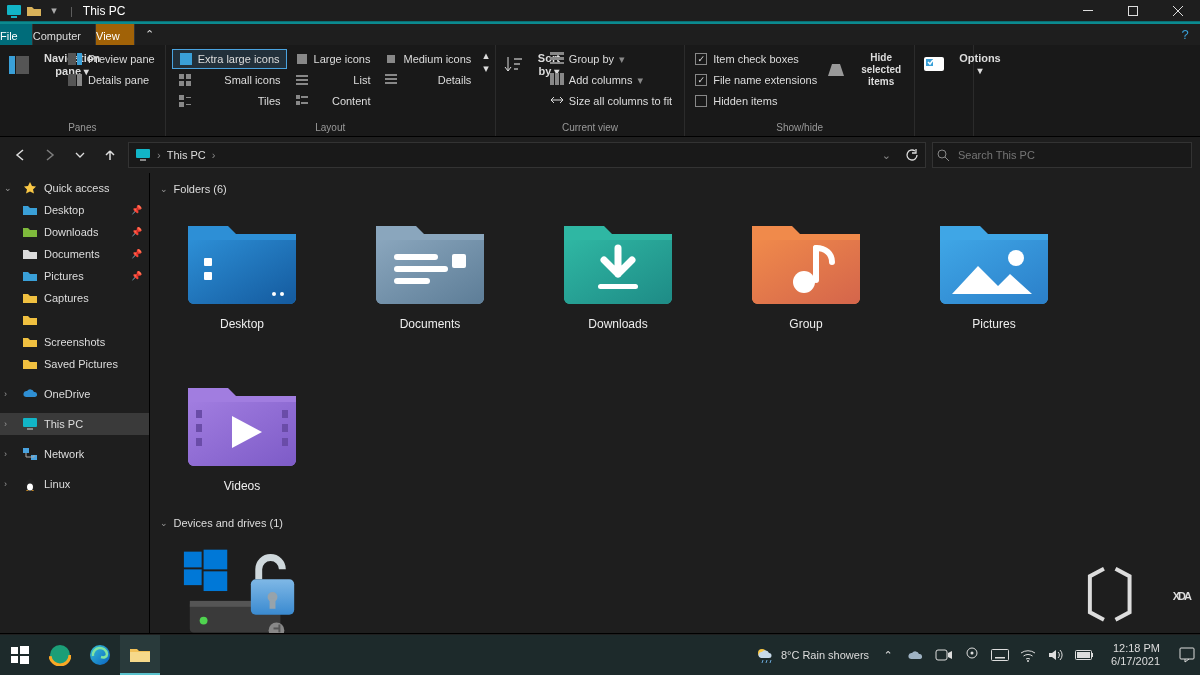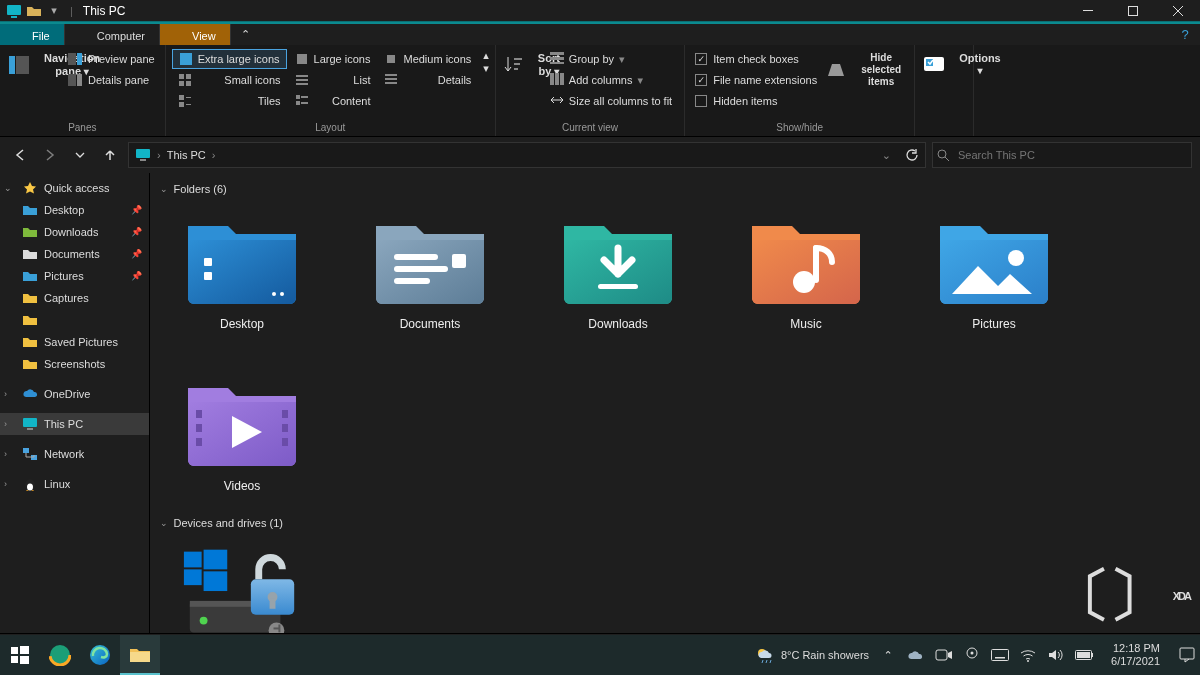--- a/index.html
+++ b/index.html
@@ -9,21 +9,21 @@
 .titlebar { height: 22px; background: #1e1e1e; display: flex; align-items: center; border-bottom: 1px solid #0b6e74; }
 .titlebar .qat { display:flex; align-items:center; gap:4px; padding-left:6px; }
 .qat-icon { width:16px; height:16px; display:flex; align-items:center; justify-content:center; }
 .titlebar .title { padding-left: 6px; color:#fff; font-size:12px; }
 .titlebar .spacer { flex:1; }
 .titlebar .winctl { display:flex; }
 .winctl .btn { width:45px; height:22px; display:flex; align-items:center; justify-content:center; cursor:pointer; }
 
 
 .tabsbar { height:23px; background:#1e1e1e; display:flex; align-items:stretch; border-top:2px solid #0b8a8f; }
-.tab { padding: 3px 14px 0 32px; color:#ddd; cursor:pointer; border-right:1px solid #333; display:flex; align-items:center; }
+.tab { padding: 3px 14px 0 0; color:#ddd; cursor:pointer; border-right:1px solid #333; display:flex; align-items:center; }
 .tab.file { background:#006c7a; color:#fff; }
 .tab.active { background:#a16207; color:#fff; }
 .helpbtn { margin-left:auto; width:30px; display:flex; align-items:center; justify-content:center; color:#3aa0d8; font-size:13px; }
 .minribbon { width:30px; display:flex; align-items:center; justify-content:center; color:#ddd; }
 
 
 .ribbon { height:92px; background:#191919; display:flex; border-bottom:1px solid #000; }
 .rgroup { border-right:1px solid #2b2b2b; display:flex; flex-direction:column; }
 .rgroup .body { flex:1; display:flex; align-items:flex-start; padding:4px 6px; gap:2px; }
 .rgroup .label { text-align:center; color:#999; font-size:10px; padding-bottom:3px; }
@@ -478,29 +478,29 @@
             </svg>
           </span>
     <span class="txt"></span>
     </div>
         <div class="navitem" style="padding-left: 22px;">
           <span class="ic">
     <svg width="14" height="12">
               <path d="M0 2h5l2 2h7v7H0z" fill="#f0c040"></path>
             </svg>
           </span>
-    <span class="txt">Saved Pictures</span>
+    <span class="txt">Screenshots</span>
     </div>
         <div class="navitem" style="padding-left: 22px;">
           <span class="ic">
     <svg width="14" height="12">
               <path d="M0 2h5l2 2h7v7H0z" fill="#f0c040"></path>
             </svg>
           </span>
-    <span class="txt">Screenshots</span>
+    <span class="txt">Saved Pictures</span>
     </div>
       </div>
     <div class="navgap"></div>
     <div class="navitem">
         <span class="chev">›</span>
         <span class="ic">
           <svg width="16" height="12">
             <path d="M4 9a3 3 0 0 1 1-6 4 4 0 0 1 7 1 2.5 2.5 0 0 1 1 5H4z" fill="#2f8fd3"></path>
           </svg>
         </span>
@@ -589,21 +589,21 @@
         <div class="tile">
           <div class="iconbox">
             <svg class="folder" viewBox="0 0 120 95">
               <path d="M6 14h40l8 8h60v64a6 6 0 0 1-6 6H12a6 6 0 0 1-6-6z" fill="#f08a4b"></path>
               <path d="M6 28h108v58a6 6 0 0 1-6 6H12a6 6 0 0 1-6-6z" fill="url(#gMus)"></path>
               <path d="M70 36v32" stroke="#fff" stroke-width="6" stroke-linecap="round"></path>
               <circle cx="58" cy="70" r="11" fill="#fff"></circle>
               <path d="M70 36c10 0 16 6 16 14" stroke="#fff" stroke-width="6" fill="none" stroke-linecap="round"></path>
             </svg>
           </div>
-    <div class="caption">Music</div>
+    <div class="caption">Group</div>
         </div>
         <div class="tile">
           <div class="iconbox">
             <svg class="folder" viewBox="0 0 120 95">
               <path d="M6 14h40l8 8h60v64a6 6 0 0 1-6 6H12a6 6 0 0 1-6-6z" fill="#3fa6e6"></path>
               <path d="M6 28h108v58a6 6 0 0 1-6 6H12a6 6 0 0 1-6-6z" fill="url(#gPic)"></path>
               <circle cx="82" cy="46" r="8" fill="#fff"></circle>
               <path d="M18 82l26-28 20 20 12-12 22 20z" fill="#fff"></path>
             </svg>
           </div>

